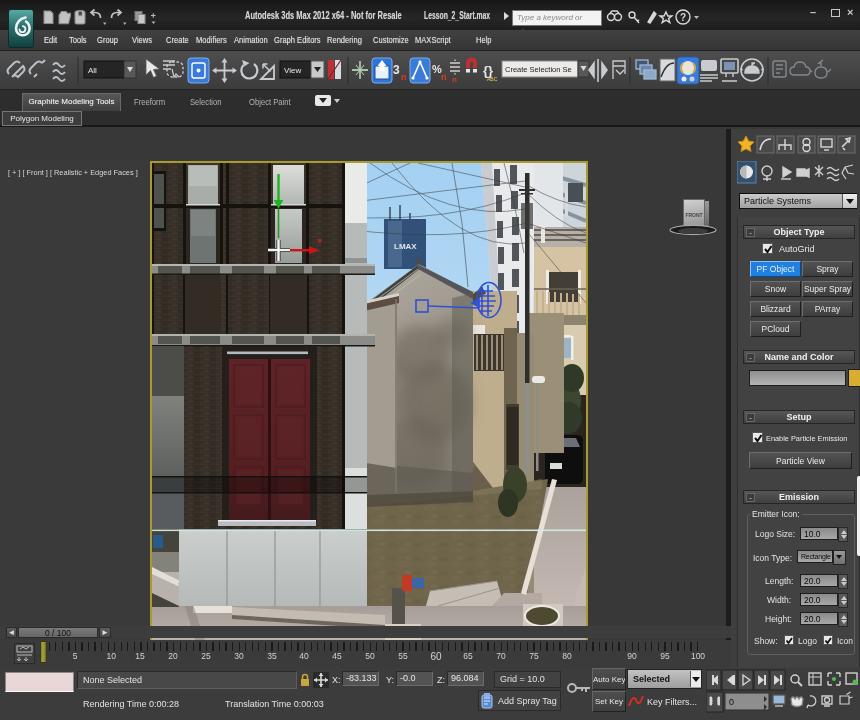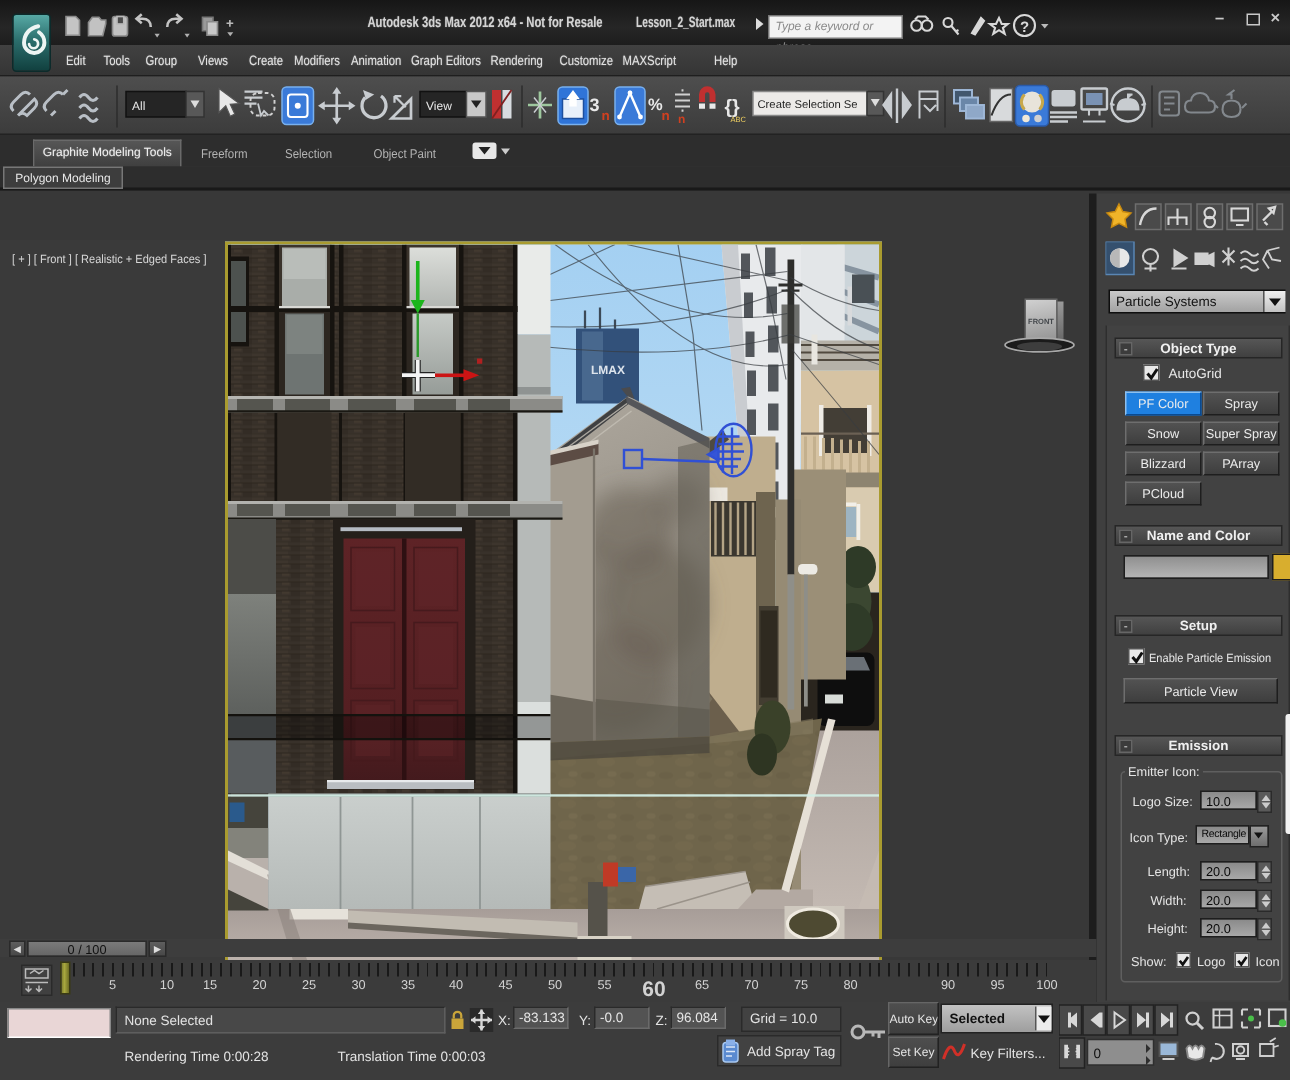--- a/index.html
+++ b/index.html
@@ -641,21 +641,21 @@
       <div class="abs" style="left:106px;top:5px;width:0;height:0;border-left:4px solid transparent;border-right:4px solid transparent;border-top:5px solid #111;"></div>
     </div>
 
     <div class="abs" style="left:6px;top:88px;width:123px;height:450px;background:#424242;border-left:1px solid #2e2e2e;border-right:1px solid #2e2e2e;">
       <div class="rhead" style="top:8px;"><span class="minus">-</span>Object Type</div>
       <div class="abs" style="left:24px;top:26px;width:11px;height:11px;background:#e8e8e8;border:1px solid #555;"></div>
       <svg class="abs" style="left:25px;top:27px;" width="10" height="10">
           <path d="M2 5 l2.5 3 l4 -6" stroke="#111" stroke-width="2" fill="none"></path>
         </svg>
       <div class="abs" style="left:41px;top:27px;color:#e8e8e8;font-size:9px;">AutoGrid</div>
-      <div class="pbtn pfsel" style="left:12px;top:44px;">PF Color</div>
+      <div class="pbtn pfsel" style="left:12px;top:44px;">PF Object</div>
       <div class="pbtn" style="left:64px;top:44px;">Spray</div>
       <div class="pbtn" style="left:12px;top:64px;">Snow</div>
       <div class="pbtn" style="left:64px;top:64px;">Super Spray</div>
       <div class="pbtn" style="left:12px;top:84px;">Blizzard</div>
       <div class="pbtn" style="left:64px;top:84px;">PArray</div>
       <div class="pbtn" style="left:12px;top:104px;">PCloud</div>
       <div class="rhead" style="top:133px;"><span class="minus">-</span>Name and Color</div>
       <div class="abs" style="left:11px;top:153px;width:97px;height:16px;background:linear-gradient(#8f8f8f,#b5b5b5);border:1px solid #1e1e1e;"></div>
       <div class="abs" style="left:110px;top:152px;width:13px;height:18px;background:#d8ae2e;border:1px solid #1e1e1e;"></div>
       <div class="rhead" style="top:193px;"><span class="minus">-</span>Setup</div>
@@ -721,21 +721,21 @@
         <span style="position:absolute;left:58px;top:9px;width:16px;text-align:right;color:#d2d2d2;font-size:8.5px;">10</span>
         <span style="position:absolute;left:90px;top:9px;width:16px;text-align:center;color:#d2d2d2;font-size:8.5px;">15</span>
         <span style="position:absolute;left:123px;top:9px;width:16px;text-align:center;color:#d2d2d2;font-size:8.5px;">20</span>
         <span style="position:absolute;left:156px;top:9px;width:16px;text-align:center;color:#d2d2d2;font-size:8.5px;">25</span>
         <span style="position:absolute;left:189px;top:9px;width:16px;text-align:center;color:#d2d2d2;font-size:8.5px;">30</span>
         <span style="position:absolute;left:222px;top:9px;width:16px;text-align:center;color:#d2d2d2;font-size:8.5px;">35</span>
         <span style="position:absolute;left:254px;top:9px;width:16px;text-align:center;color:#d2d2d2;font-size:8.5px;">40</span>
         <span style="position:absolute;left:287px;top:9px;width:16px;text-align:center;color:#d2d2d2;font-size:8.5px;">45</span>
         <span style="position:absolute;left:320px;top:9px;width:16px;text-align:center;color:#d2d2d2;font-size:8.5px;">50</span>
         <span style="position:absolute;left:353px;top:9px;width:16px;text-align:center;color:#d2d2d2;font-size:8.5px;">55</span>
-        <span style="position:absolute;left:386px;top:9px;width:16px;text-align:center;color:#d2d2d2;font-size:14px;font-weight:bold;">60</span>
+        <span style="position:absolute;left:386px;top:9px;width:16px;text-align:center;color:#d2d2d2;font-size:10px;">60</span>
         <span style="position:absolute;left:418px;top:9px;width:16px;text-align:center;color:#d2d2d2;font-size:8.5px;">65</span>
         <span style="position:absolute;left:451px;top:9px;width:16px;text-align:center;color:#d2d2d2;font-size:8.5px;">70</span>
         <span style="position:absolute;left:484px;top:9px;width:16px;text-align:center;color:#d2d2d2;font-size:8.5px;">75</span>
         <span style="position:absolute;left:517px;top:9px;width:16px;text-align:center;color:#d2d2d2;font-size:8.5px;">80</span>
         <span style="position:absolute;left:550px;top:25px;width:16px;text-align:center;color:#d2d2d2;font-size:8.5px;">85</span>
         <span style="position:absolute;left:582px;top:9px;width:16px;text-align:center;color:#d2d2d2;font-size:8.5px;">90</span>
         <span style="position:absolute;left:615px;top:9px;width:16px;text-align:center;color:#d2d2d2;font-size:8.5px;">95</span>
         <span style="position:absolute;left:648px;top:9px;width:16px;text-align:center;color:#d2d2d2;font-size:8.5px;">100</span>
       </div>
     <div class="abs" style="left:40px;top:1px;width:7px;height:22px;background:linear-gradient(90deg,#7e7e2e,#a8a83e 40%,#6e6e24);border:1px solid #3a3a14;"></div>

